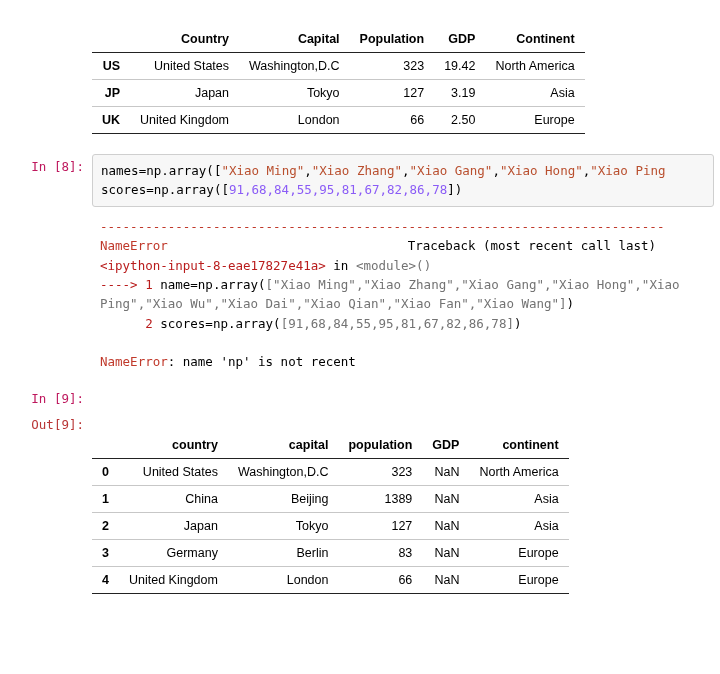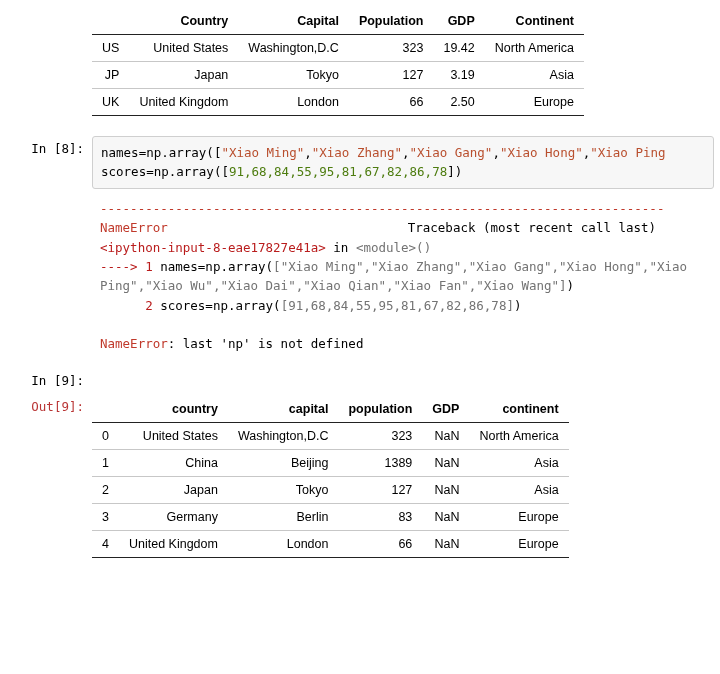--- a/index.html
+++ b/index.html
@@ -17,21 +17,21 @@
     display:flex;
     margin-bottom:6px;
   }
   .prompt{
     flex:0 0 78px;
     text-align:right;
     padding:5px 8px 0 0;
     font-family:Menlo,Consolas,monospace;
     font-size:12.5px;
   }
-  .prompt-in{color:#000000;}
+  .prompt-in{color:#be185d;}
   .prompt-out{color:#b93535;}
   .area{
     flex:1 1 auto;
     min-width:0;
   }
   .input-area{
     border:1px solid #cfcfcf;
     border-radius:3px;
     background:#f7f7f7;
     padding:6px 8px;
@@ -48,44 +48,44 @@
     font-family:Menlo,Consolas,monospace;
     font-size:12.5px;
     line-height:1.55;
     padding:4px 8px 8px 8px;
     white-space:pre-wrap;
     word-break:break-word;
   }
   .t-red{color:#c0392b;}
   .t-green{color:#b91c1c;}
   .t-cyan{color:#737373;}
-  .t-num{color:#4d7c0f;}
+  .t-num{color:#8b5cf6;}
   .t-str{color:#b94f2e;}
 
   table.df{
     border-collapse:collapse;
     font-size:12.5px;
-    margin:2px 0 14px 0;
+    margin:20px 0 14px 0;
   }
   table.df th, table.df td{
     padding:6px 10px;
     text-align:right;
     border-top:1px solid #c7c7c7;
   }
   table.df thead th{
     border-top:none;
     border-bottom:1px solid #222;
     font-weight:700;
   }
   table.df tbody tr:last-child td,
   table.df tbody tr:last-child th{
     border-bottom:1px solid #222;
   }
   table.df th.rowhead{
-    font-weight:400;
+    font-weight:700;
     text-align:right;
   }
   table.df th.corner{
     border-top:none;
     border-bottom:1px solid #222;
   }
 </style>
 </head>
 <body>
 
@@ -137,24 +137,24 @@
   <div class="prompt prompt-in">In [8]:</div>
   <div class="area input-area"><span>names=np.array([</span><span class="t-str">"Xiao Ming"</span><span>,</span><span class="t-str">"Xiao Zhang"</span><span>,</span><span class="t-str">"Xiao Gang"</span><span>,</span><span class="t-str">"Xiao Hong"</span><span>,</span><span class="t-str">"Xiao Ping</span>
 <span>scores=np.array([</span><span class="t-num">91,68,84,55,95,81,67,82,86,78</span><span>])</span></div>
 </div>
 
 <div class="cell">
   <div class="prompt"></div>
   <div class="area trace"><span class="t-red">---------------------------------------------------------------------------</span>
 <span class="t-red">NameError</span><span style="display:inline-block;width:240px;"></span><span>Traceback (most recent call last)</span>
 <span class="t-green">&lt;ipython-input-8-eae17827e41a&gt;</span><span> in </span><span class="t-cyan">&lt;module&gt;</span><span class="t-cyan">()</span>
-<span class="t-green">----&gt; 1 </span><span>names=np.array(</span><span class="t-cyan">["Xiao Ming","Xiao Zhang","Xiao Gang","Xiao Hong","Xiao Ping","Xiao Wu","Xiao Dai","Xiao Qian","Xiao Fan","Xiao Wang"]</span><span>)</span>
+<span class="t-green">----&gt; 1 </span><span>name=np.array(</span><span class="t-cyan">["Xiao Ming","Xiao Zhang","Xiao Gang","Xiao Hong","Xiao Ping","Xiao Wu","Xiao Dai","Xiao Qian","Xiao Fan","Xiao Wang"]</span><span>)</span>
 <span class="t-green">      2 </span><span>scores=np.array(</span><span class="t-cyan">[91,68,84,55,95,81,67,82,86,78]</span><span>)</span>
 
-<span class="t-red">NameError</span><span>: last 'np' is not defined</span></div>
+<span class="t-red">NameError</span><span>: name 'np' is not recent</span></div>
 </div>
 
 <div class="cell">
   <div class="prompt prompt-in">In [9]:</div>
 </div>
 
 <div class="cell">
   <div class="prompt prompt-out">Out[9]:</div>
   <div class="area output-area">
     <table class="df">

